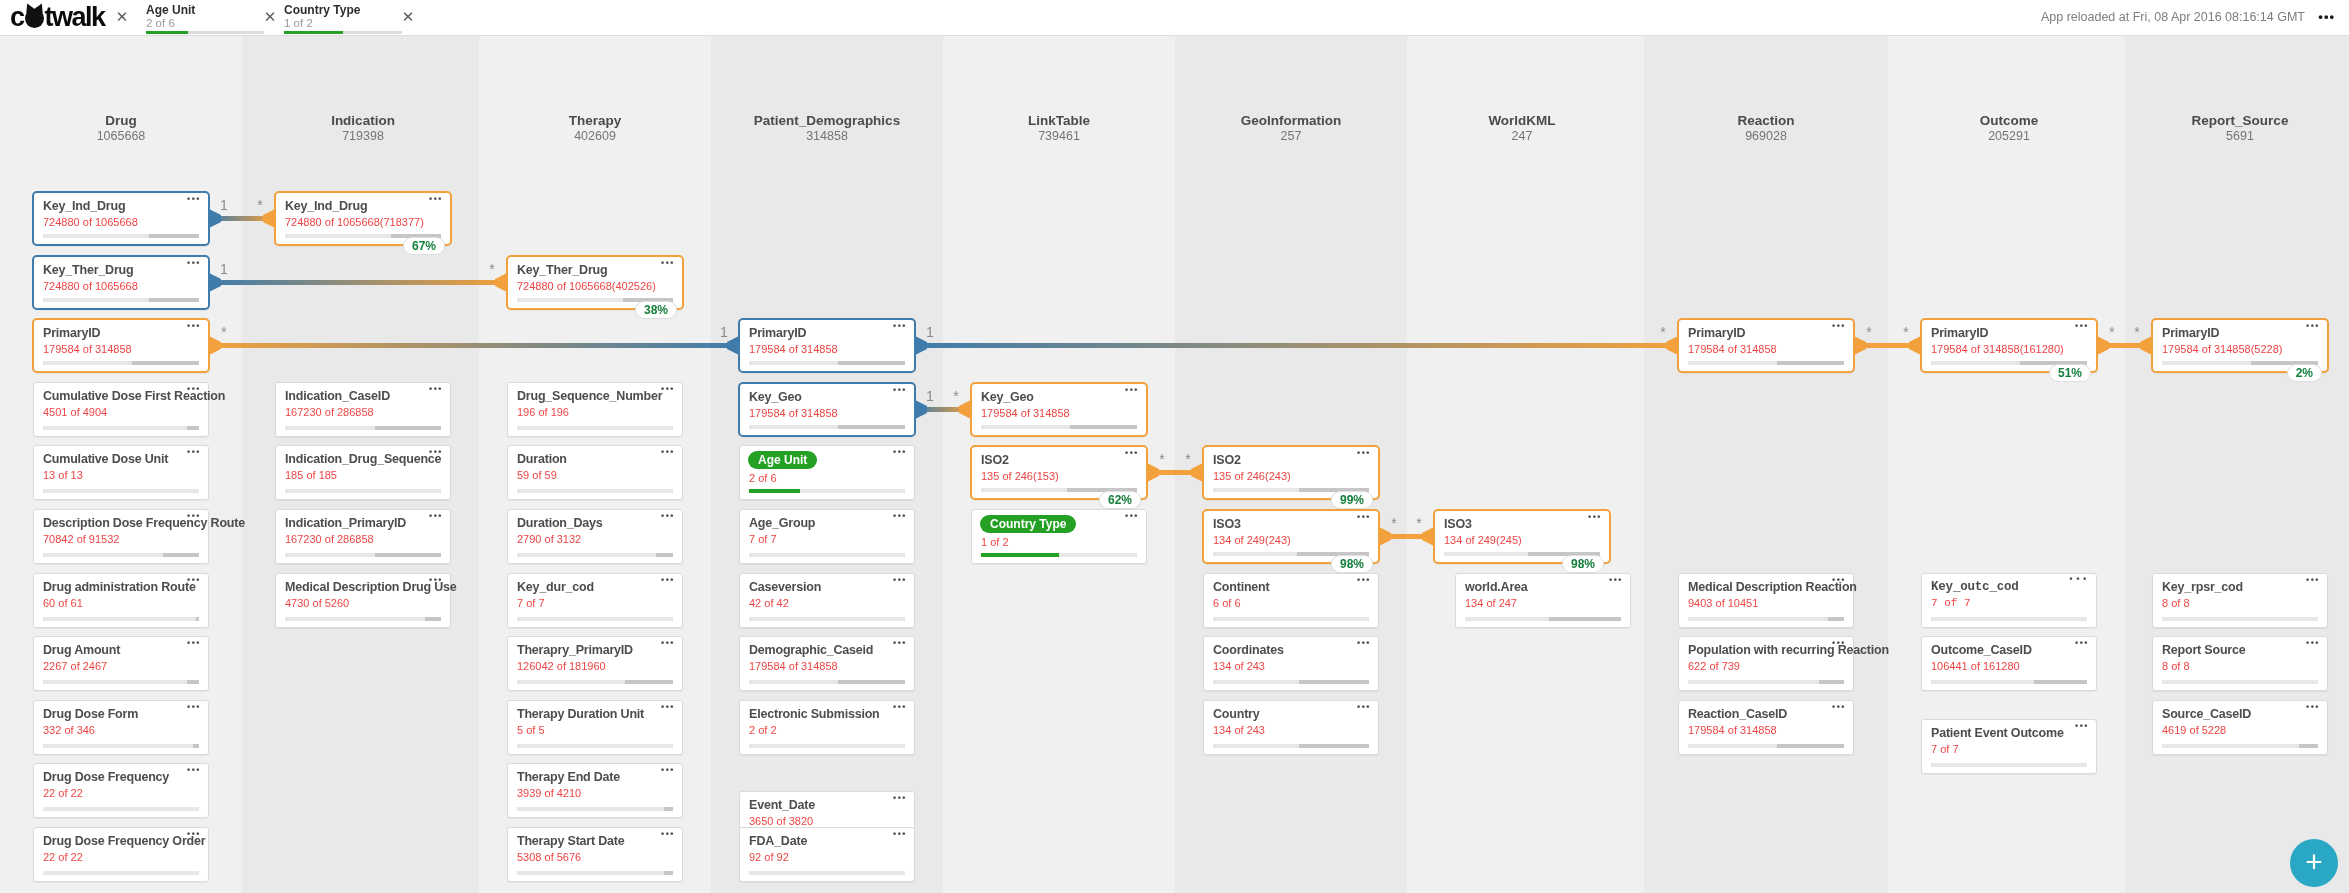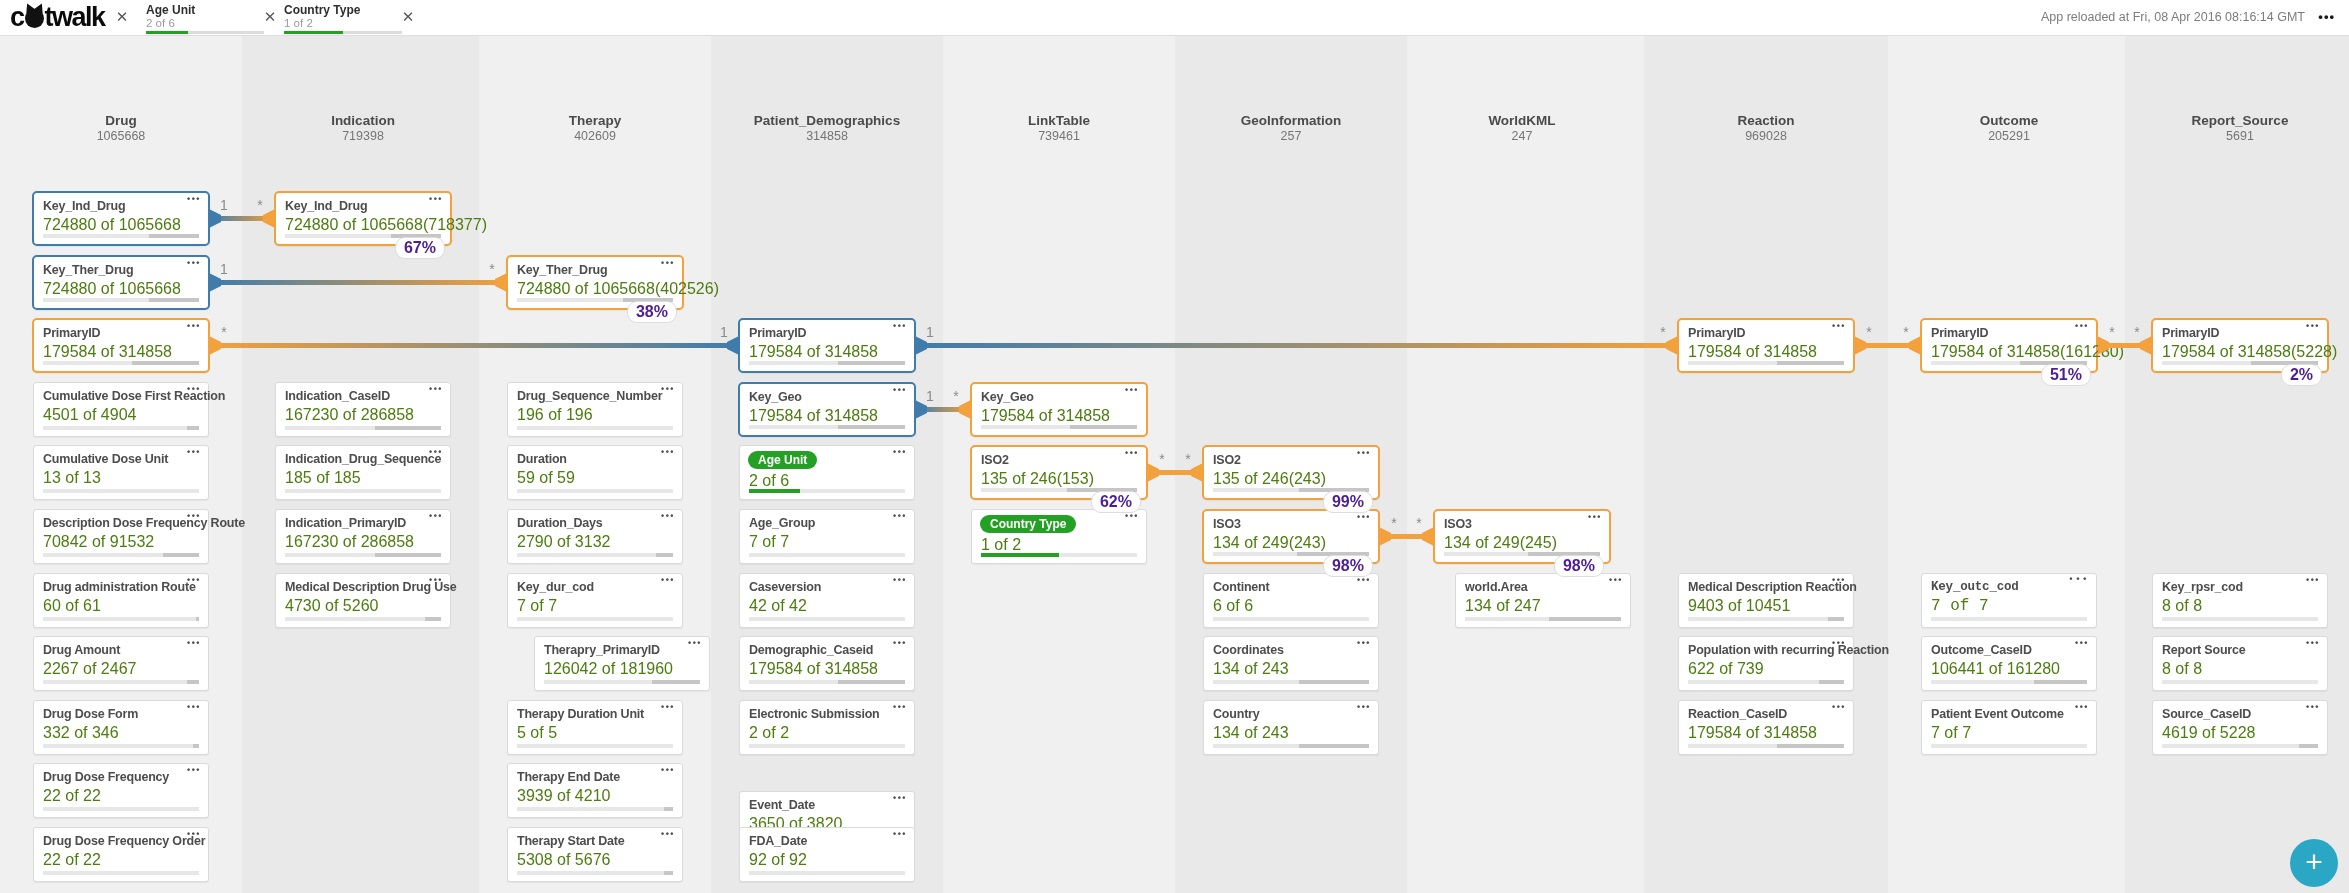--- a/index.html
+++ b/index.html
@@ -32,28 +32,28 @@
   .col-header .h-name{font-size:13.5px;font-weight:600;color:#4b4b4b;line-height:16px;}
   .col-header .h-count{font-size:12.5px;color:#757575;line-height:15px;}
   .card{position:absolute;width:176px;height:55px;background:#fff;border:1px solid #dadada;
     border-radius:3px;box-sizing:border-box;box-shadow:0 1px 1px rgba(0,0,0,.05);cursor:pointer;}
   .card.b-blue{border:2px solid #3f7cac;border-radius:5px;}
   .card.b-orange{border:2px solid #f2a13c;border-radius:5px;}
   .card .title{position:absolute;left:9px;top:6px;font-size:12.5px;font-weight:600;color:#4d4d4d;
     white-space:nowrap;letter-spacing:-0.2px;}
   .card .gbadge{position:absolute;left:8px;top:5px;font-size:12px;font-weight:700;color:#fff;
     background:#24a124;border-radius:10px;padding:2px 10px;white-space:nowrap;}
-  .card .count{position:absolute;left:9px;top:23px;font-size:16px;color:#4d7c0f;white-space:nowrap;}
+  .card .count{position:absolute;left:9px;top:23px;font-size:11px;color:#ef4444;white-space:nowrap;}
   .card .dots{position:absolute;right:7px;top:1px;font-size:9px;letter-spacing:1.5px;color:#4a4a4a;
     font-weight:700;cursor:pointer;}
   .card .bar{position:absolute;left:9px;right:9px;bottom:6px;height:4px;background:#e7e7e7;}
   .card .bar .excl{position:absolute;right:0;top:0;height:4px;background:#c6c6c6;}
   .card .bar .sel{position:absolute;left:0;top:0;height:4px;background:#24a124;}
   .pct-badge{position:absolute;right:5px;top:44px;background:#fff;border:1px solid #ddd;
-    border-radius:10px;padding:1px 8px;font-size:16px;font-weight:700;color:#4c1d95;z-index:5;}
+    border-radius:10px;padding:1px 8px;font-size:12px;font-weight:700;color:#15803d;z-index:5;}
   #links{position:absolute;left:0;top:0;z-index:3;pointer-events:none;}
   .fab{position:absolute;right:11px;bottom:6px;width:48px;height:48px;border-radius:50%;
     background:#2aa7c4;color:#fff;text-align:center;line-height:46px;font-size:30px;font-weight:400;
     cursor:pointer;z-index:60;}
 </style>
 </head>
 <body>
 
 <div id="topbar">
   <div class="logo"><span>c</span><span class="cat"></span><span>twalk</span></div>
@@ -291,21 +291,21 @@
       </div>
     </div>
     <div class="card" style="left: 507px; top: 538px;">
       <span class="title">Key_dur_cod</span>
       <span class="dots">•••</span>
       <div class="count">7 of 7</div>
       <div class="bar">
         <div class="excl" style="width: 0%;"></div>
       </div>
     </div>
-    <div class="card" style="left: 507px; top: 601px; margin-left: 27px;">
+    <div class="card" style="left: 507px; top: 601px;">
       <span class="title">Therapry_PrimaryID</span>
       <span class="dots">•••</span>
       <div class="count">126042 of 181960</div>
       <div class="bar">
         <div class="excl" style="width: 31%;"></div>
       </div>
     </div>
     <div class="card" style="left: 507px; top: 665px;">
       <span class="title">Therapy Duration Unit</span>
       <span class="dots">•••</span>
@@ -536,21 +536,21 @@
       </div>
     </div>
     <div class="card" style="left: 1921px; top: 601px;">
       <span class="title">Outcome_CaseID</span>
       <span class="dots">•••</span>
       <div class="count">106441 of 161280</div>
       <div class="bar">
         <div class="excl" style="width: 34%;"></div>
       </div>
     </div>
-    <div class="card" style="left: 1921px; top: 665px; padding-left: 33px;">
+    <div class="card" style="left: 1921px; top: 684px; padding-left: 33px;">
       <span class="title">Patient Event Outcome</span>
       <span class="dots">•••</span>
       <div class="count">7 of 7</div>
       <div class="bar">
         <div class="excl" style="width: 0%;"></div>
       </div>
     </div>
     <div class="card b-orange" style="left: 2151px; top: 283px; width: 178px;">
       <span class="title">PrimaryID</span>
       <span class="dots">•••</span>

